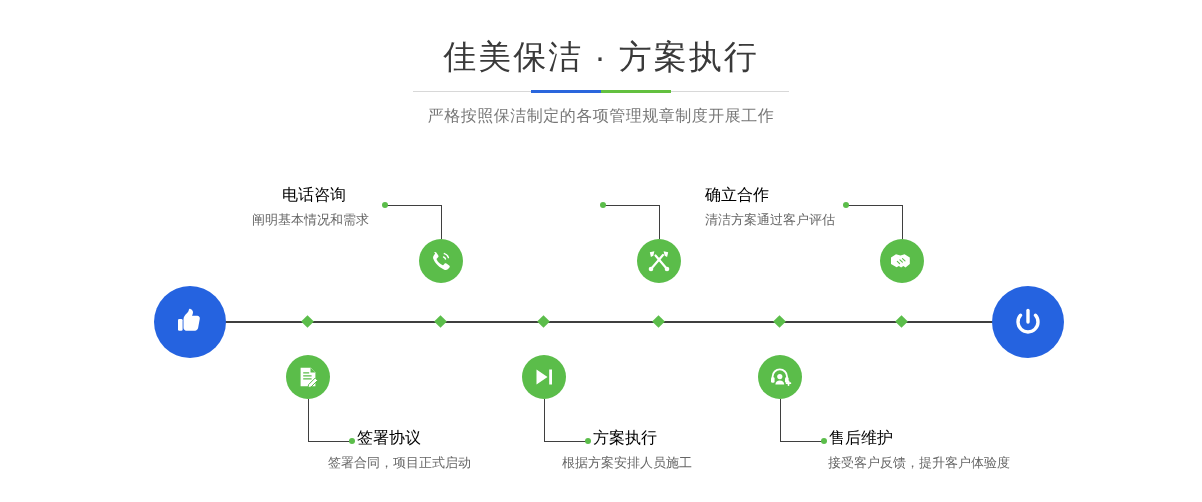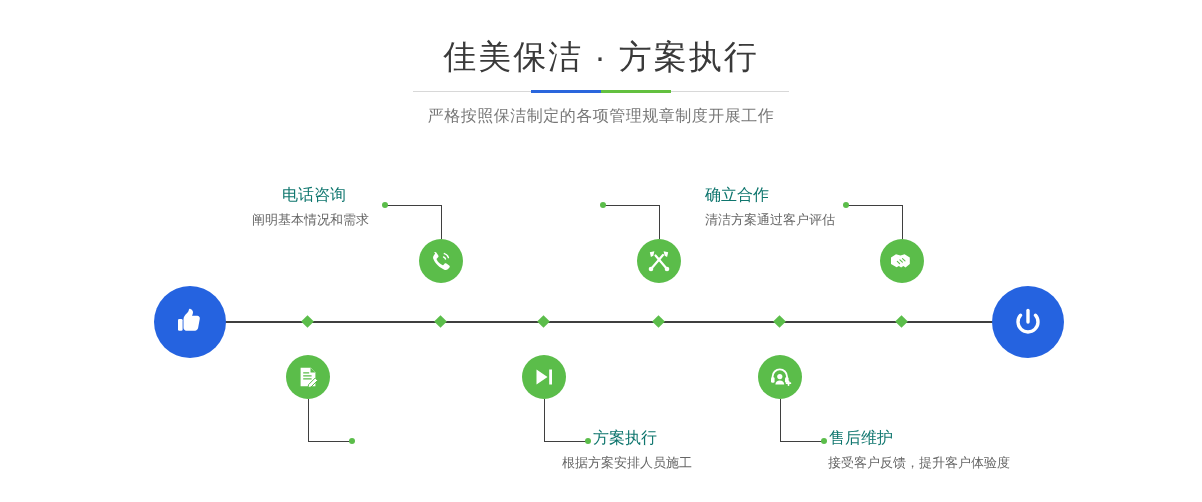--- a/index.html
+++ b/index.html
@@ -136,21 +136,21 @@
     border-radius: 50%;
     background: #5bbd4a;
   }
 
   .label-block {
     position: absolute;
     white-space: nowrap;
   }
   .label-title {
     font-size: 16px;
-    color: #0f766e;
+    color: #000000;
     line-height: 20px;
   }
   .label-desc {
     font-size: 13px;
     color: #666666;
     line-height: 20px;
     margin-top: 5px;
   }
   .label-above { text-align: left; }
   .label-below { text-align: left; }
@@ -219,20 +219,24 @@
           <path fill="#5bbd4a" d="M7.2 7.2h6v1.4h-6zM7.2 10.2h8.4v1.4H7.2zM7.2 13.2h8.4v1.4H7.2z"></path>
           <path fill="#5bbd4a" d="M14.5 2.8v4.6h4.9z"></path>
           <path fill="#ffffff" stroke="#5bbd4a" stroke-width="1" d="M12.6 19.6l6.6-6.6 2.4 2.4-6.6 6.6-3 .6z"></path>
         </svg>
       </span>
     </div>
     <div class="diamond" style="left:303px; top:317px;"></div>
     <div class="connector conn-v" style="left:308px; top:399px; height:42px;"></div>
     <div class="connector conn-h" style="left:308px; top:441px; width:44px;"></div>
     <div class="dot" style="left:349px; top:438px;"></div>
+    <div class="label-block label-below" style="left:357px; top:428px;">
+      <div class="label-title">签署协议</div>
+      <div class="label-desc" style="margin-left:-29px;">签署合同，项目正式启动</div>
+    </div>
 
     <div class="node-icon" style="left:637px; top:239px;">
       <span>
         <svg width="26" height="26" viewBox="0 0 26 26">
           <g stroke="#ffffff" stroke-width="2.2" stroke-linecap="round">
             <line x1="5" y1="21" x2="17" y2="7"></line>
             <line x1="21" y1="21" x2="9.5" y2="7.5"></line>
           </g>
           <path fill="#ffffff" d="M17.6 3.2l4.6 1.1-1.1 4.6-2.4-1.1z"></path>
           <path fill="#ffffff" d="M8.4 3.2L3.8 4.3l1.1 4.6 2.4-1.1z"></path>

